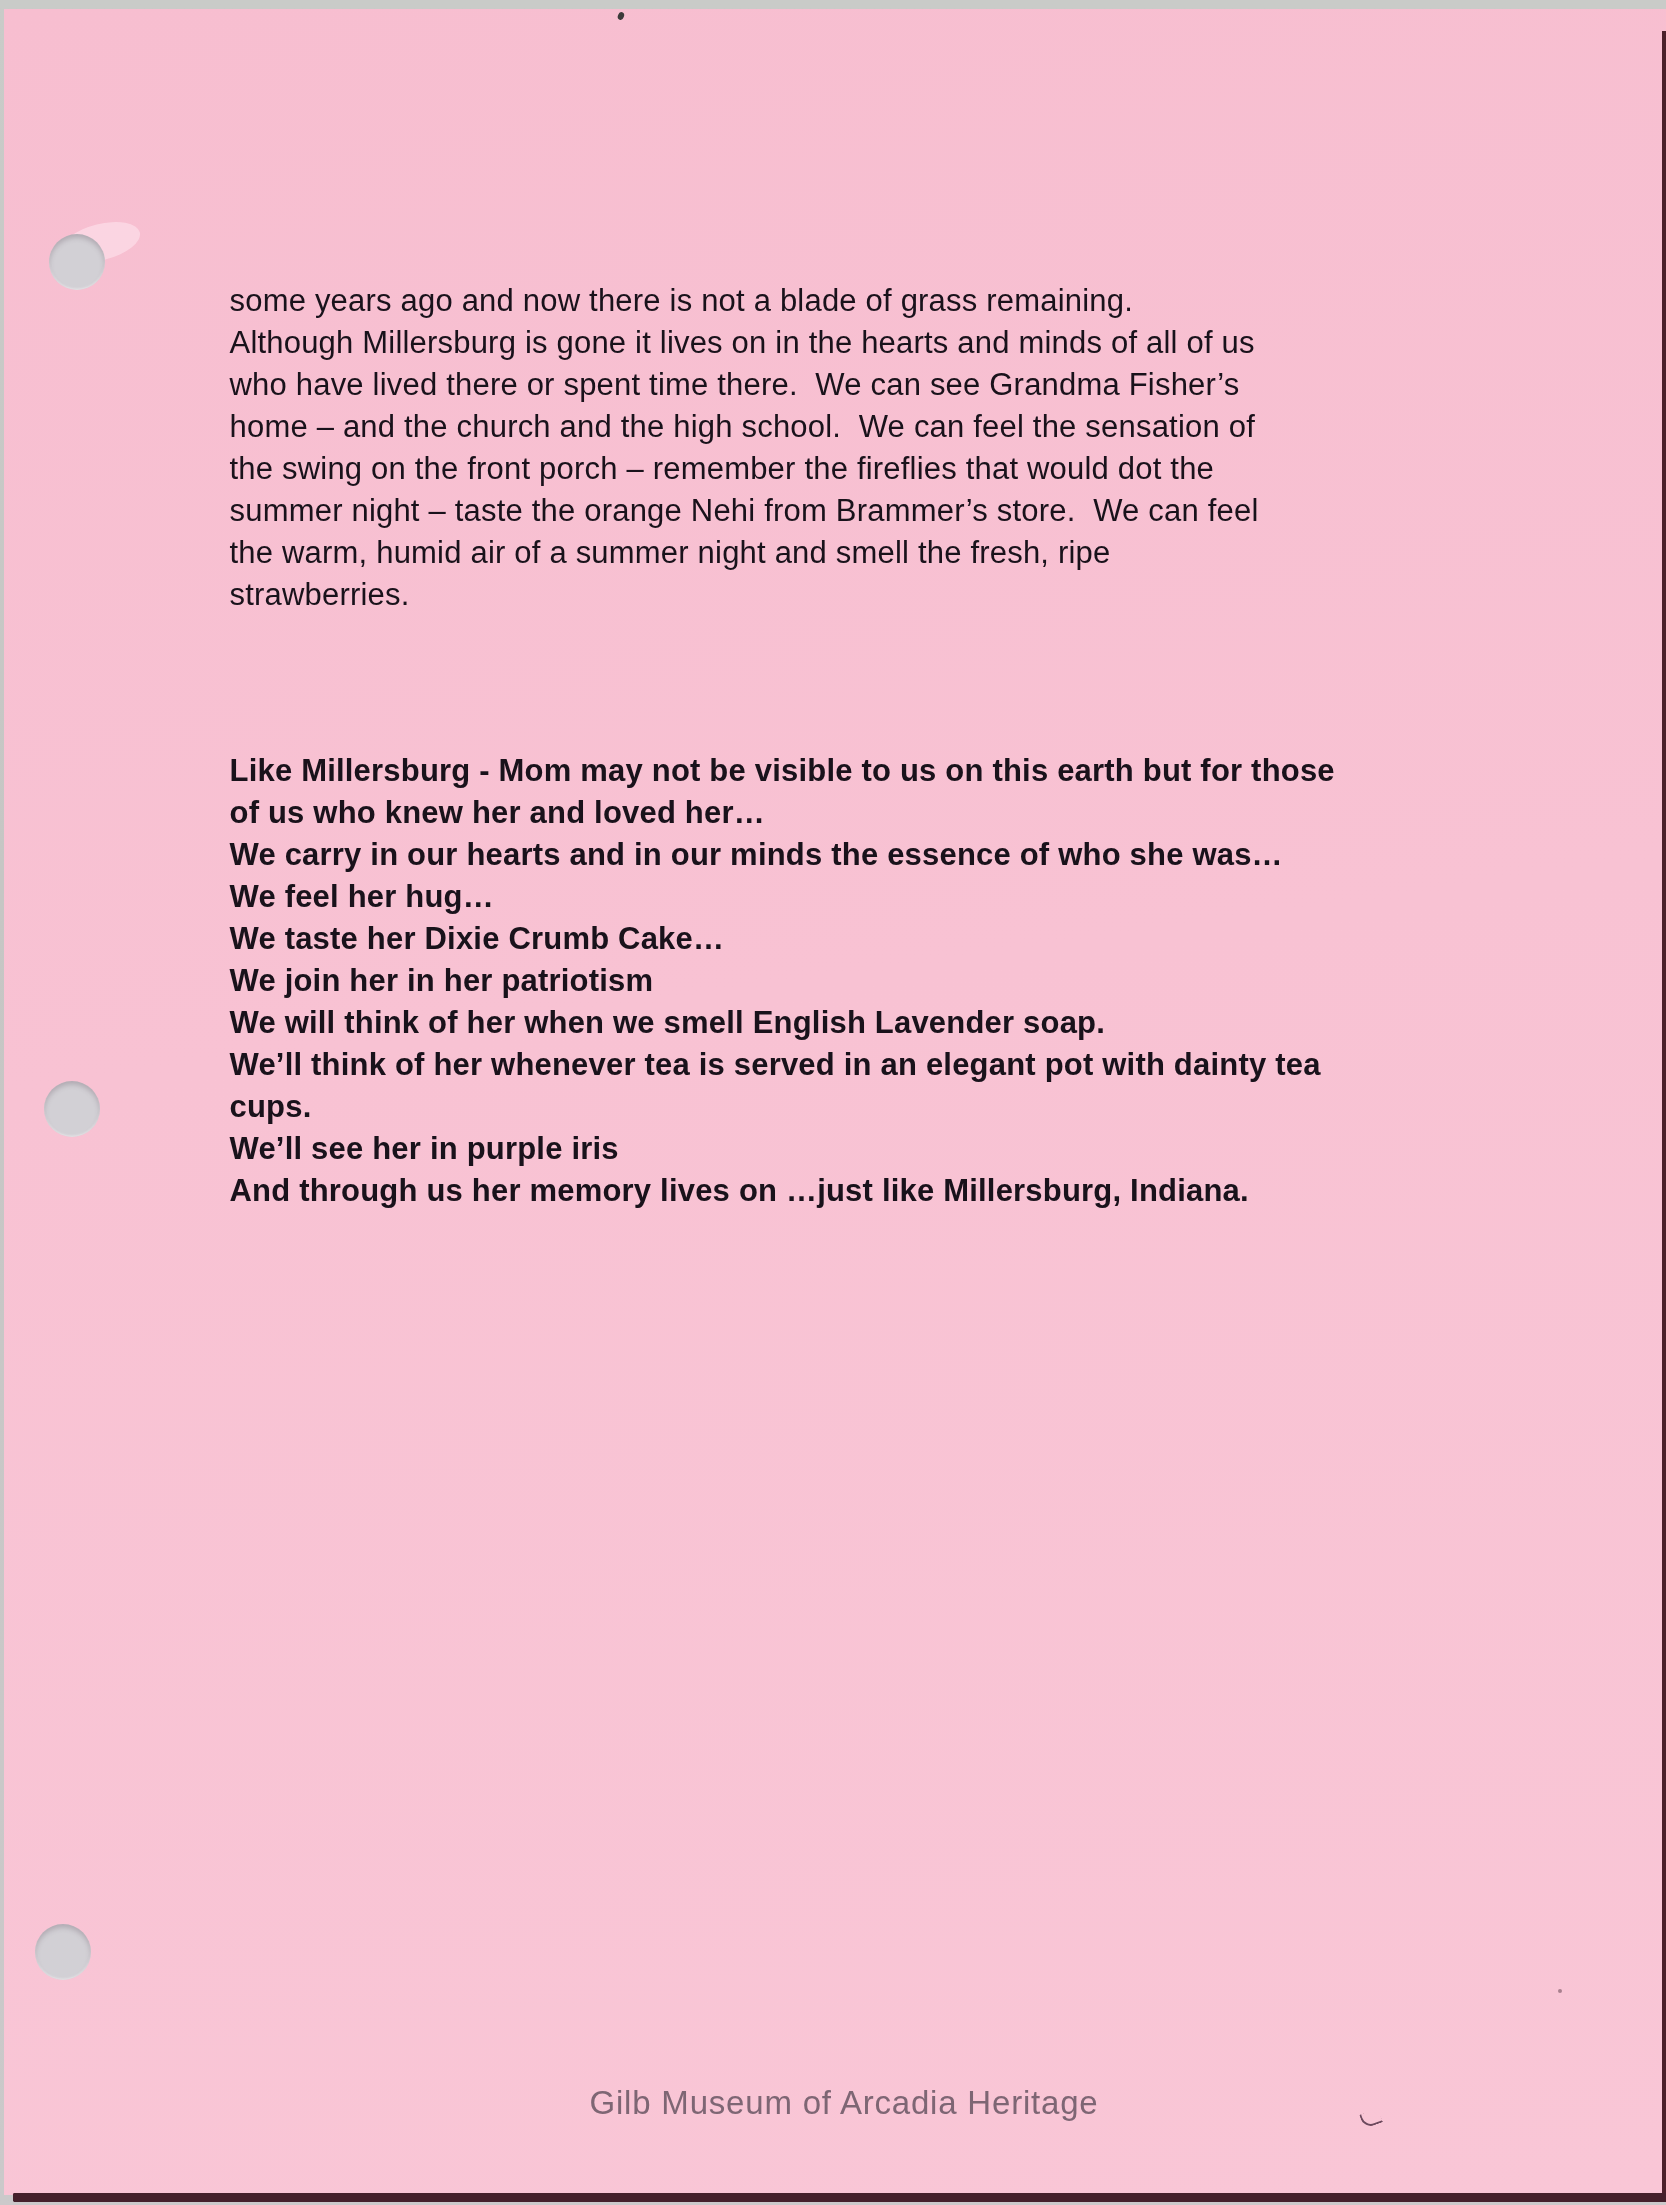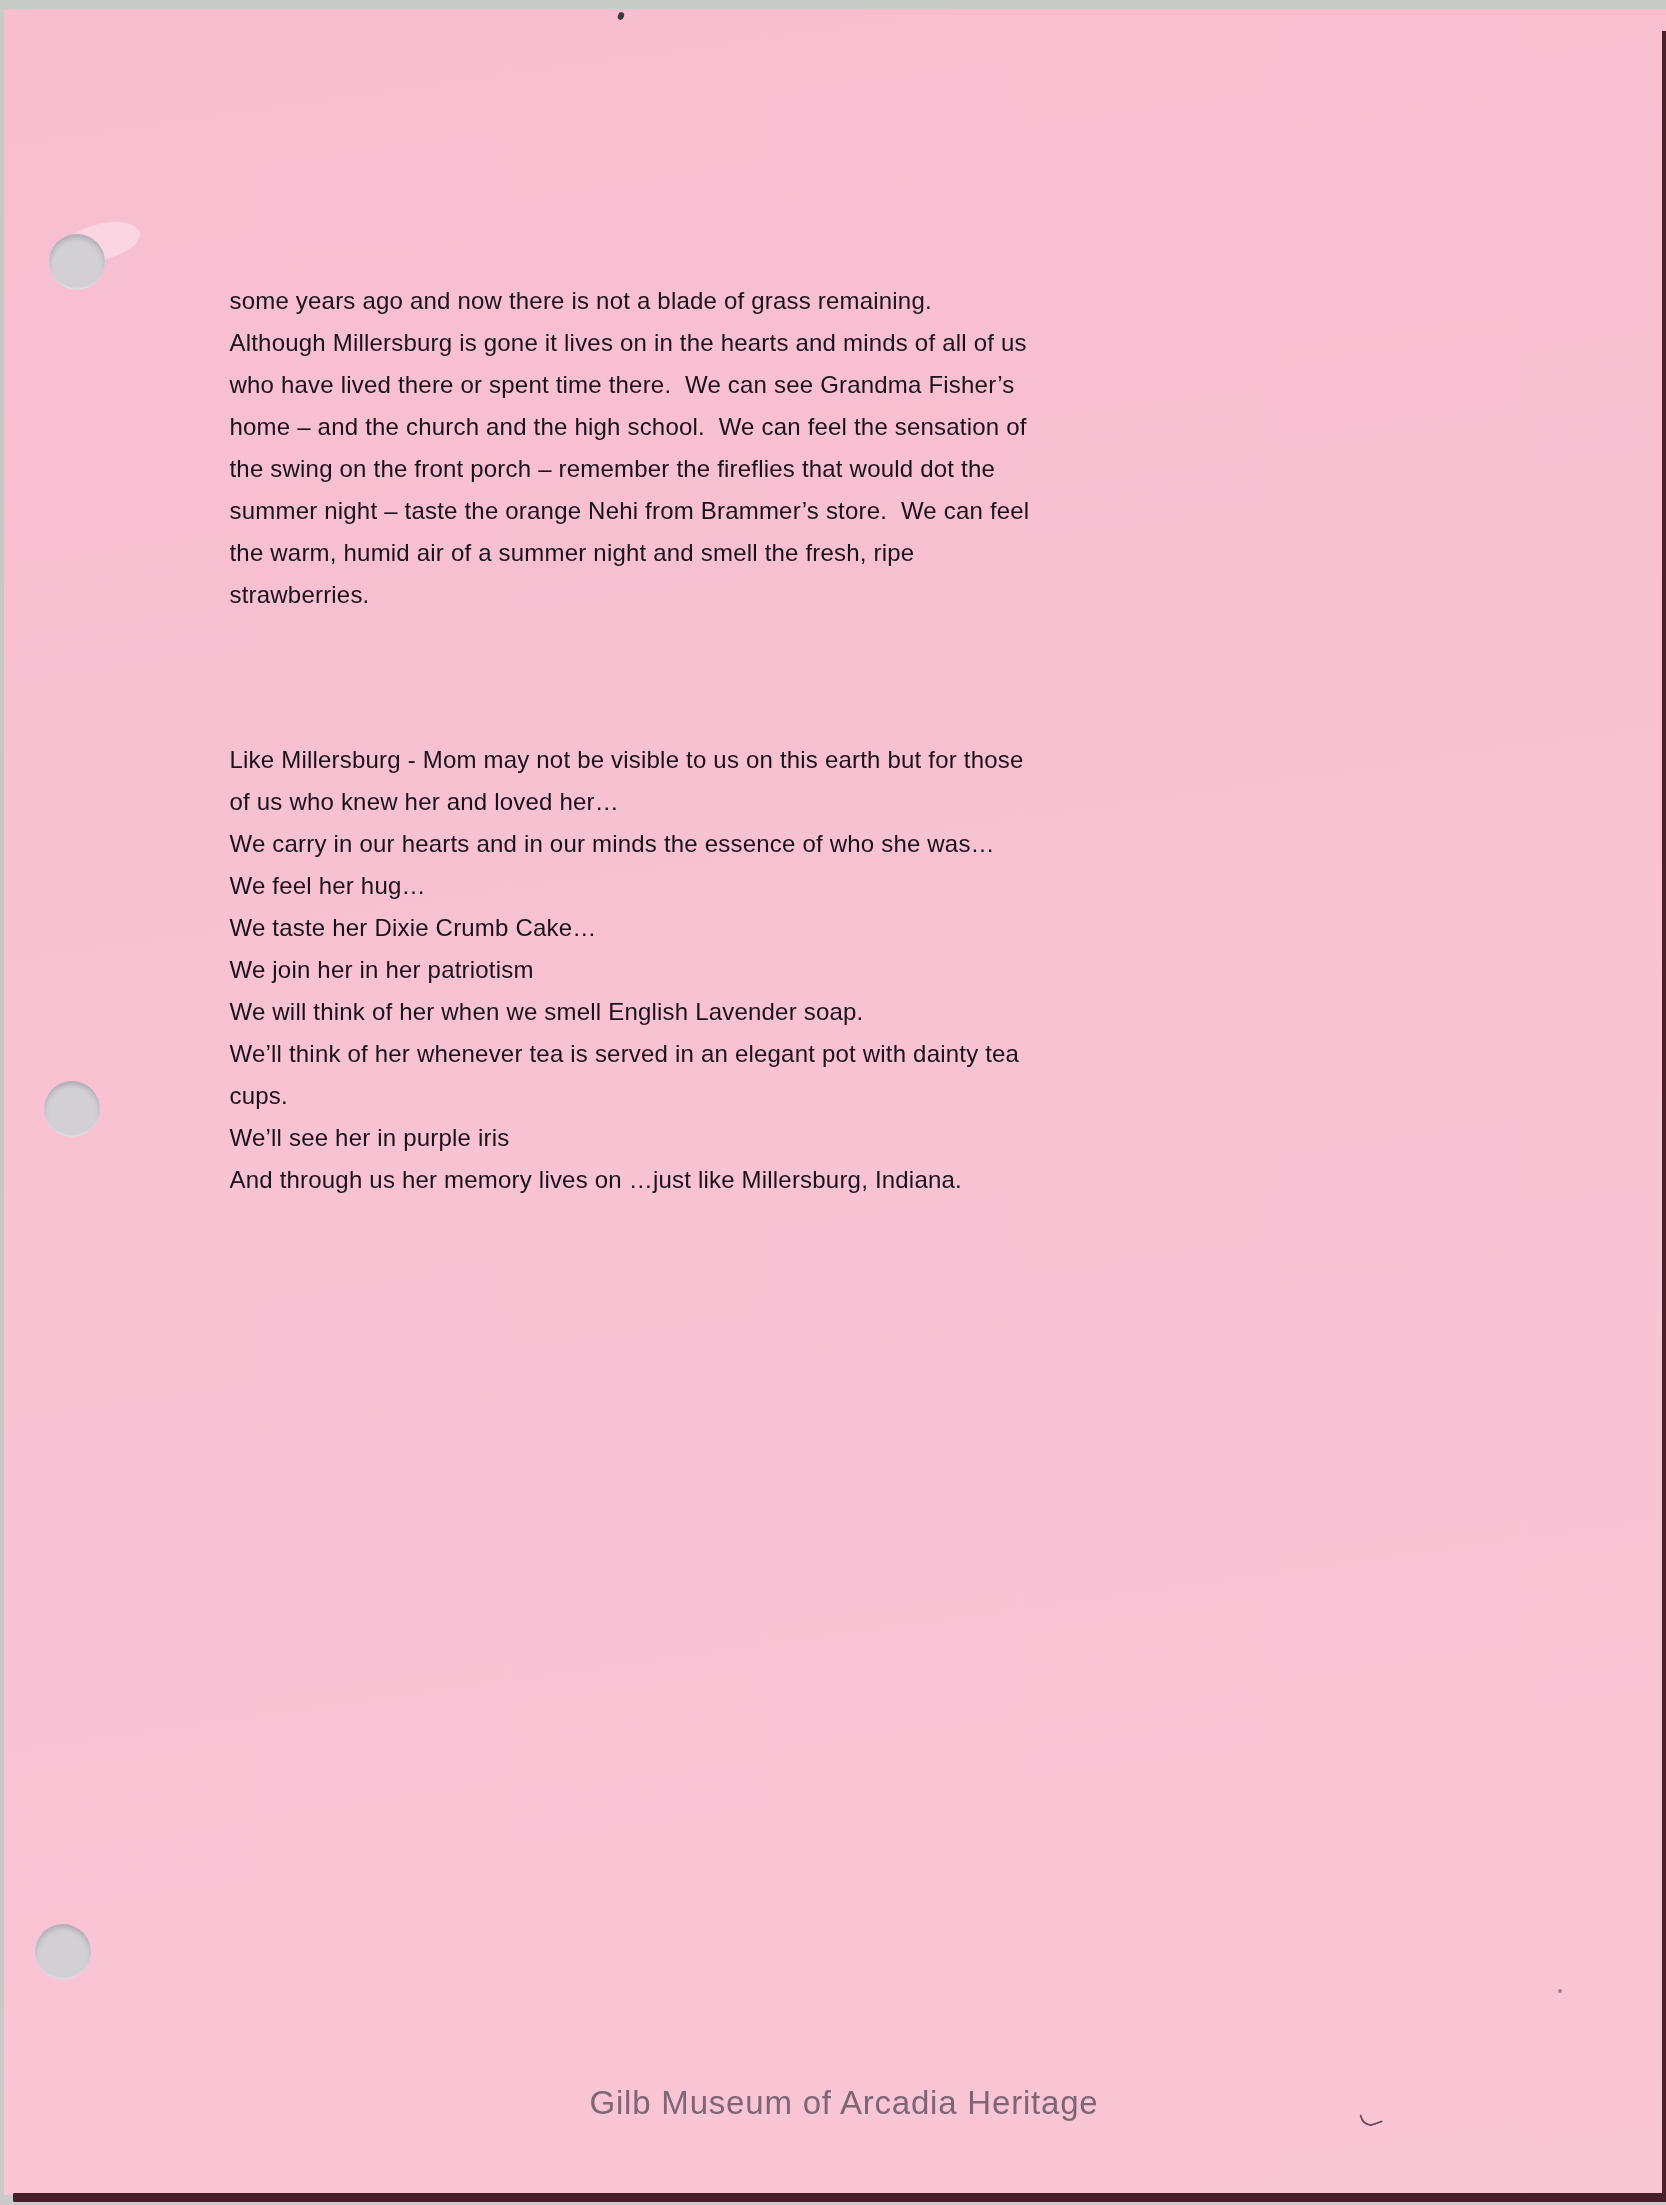--- a/index.html
+++ b/index.html
@@ -49,28 +49,28 @@
     background: rgba(255, 231, 240, 0.55);
     border-radius: 50%;
     transform: rotate(-14deg);
   }
 
   
   .letter-body {
     position: absolute;
     left: 226px;
     top: 187px;
-    font-size: 24px;
+    font-size: 31px;
     line-height: 42px;
     letter-spacing: 0.2px;
     color: #19121b;
     white-space: pre;
   }
   .para { margin: 0; }
-  .para + .para { margin-top: 39px; }
+  .para + .para { margin-top: 50px; font-weight: bold; }
 
   
   .watermark {
     position: absolute;
     left: 14px;
     top: 2073px;
     width: 1653px;
     text-align: center;
     font-size: 33px;
     line-height: 42px;

